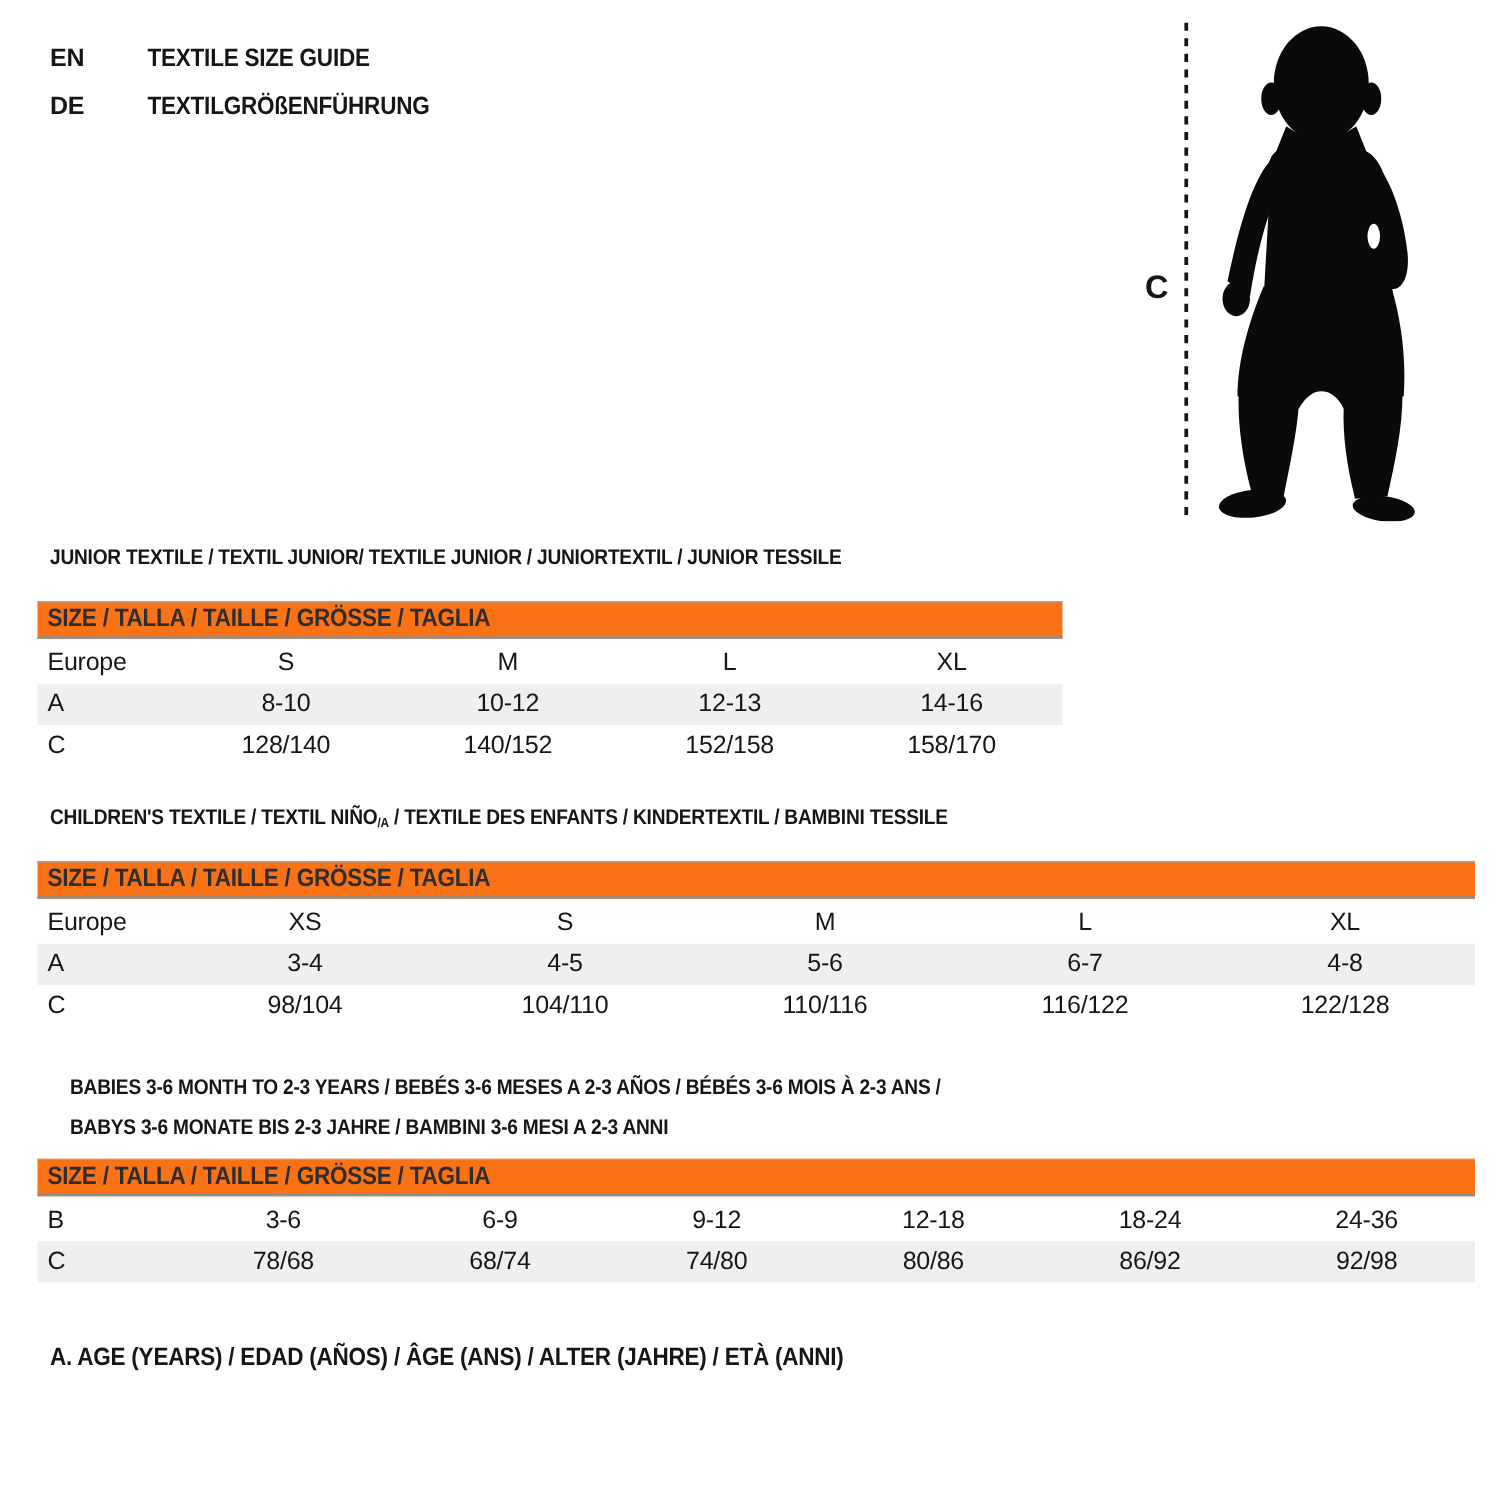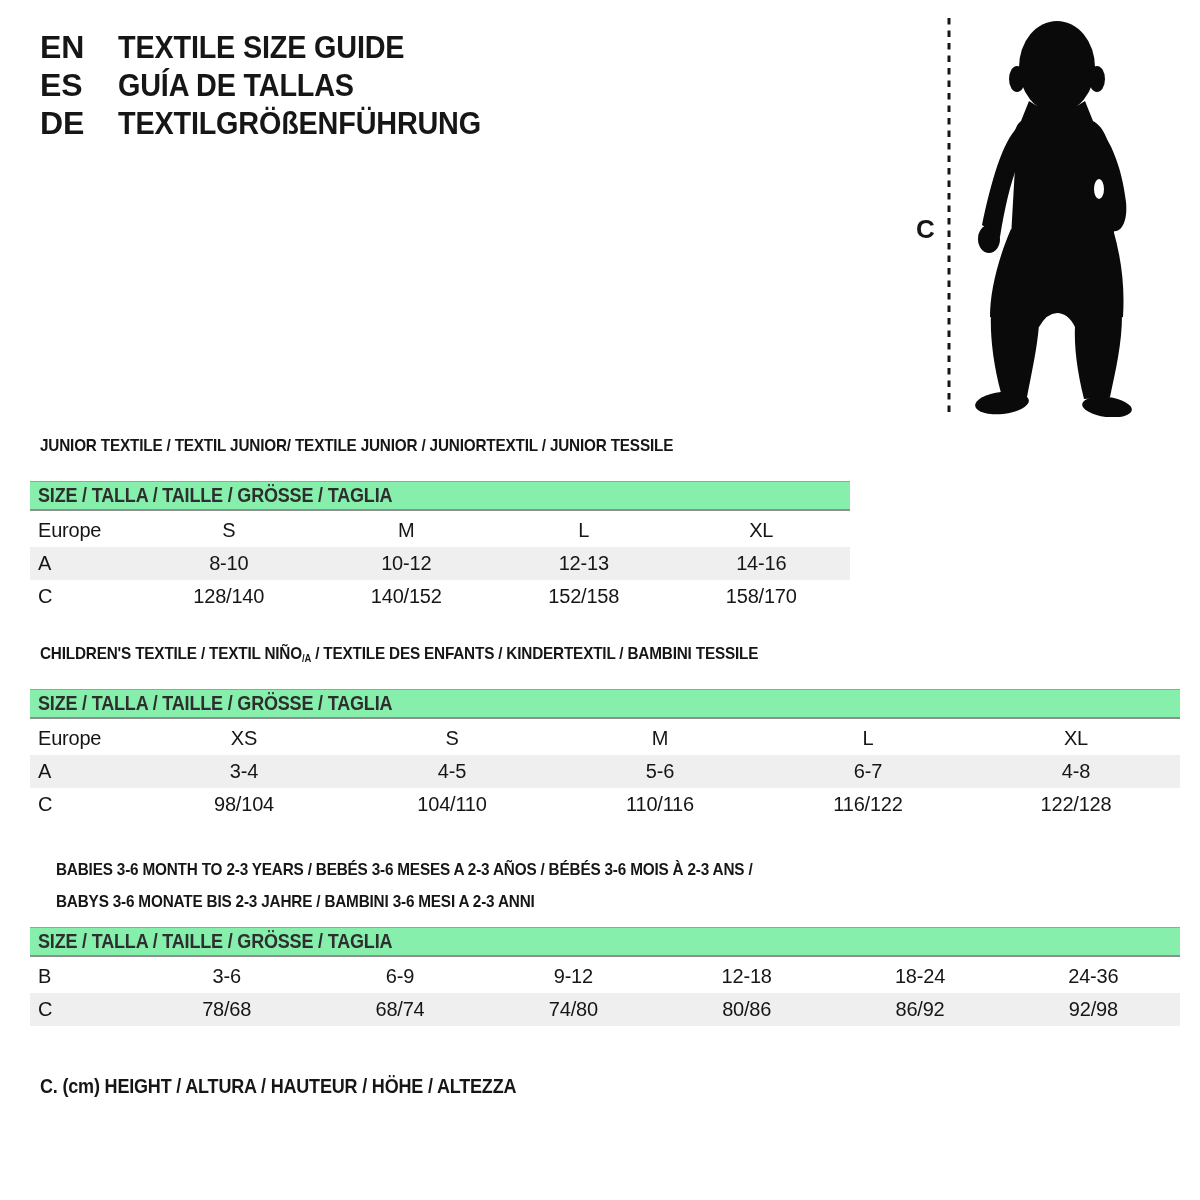--- a/index.html
+++ b/index.html
@@ -10,37 +10,37 @@
     font-family:"Liberation Sans","DejaVu Sans",sans-serif;
     color:#161616;
     overflow:hidden;
     letter-spacing:-0.2px;
   }
   .abs { position:absolute; }
   .cond { display:inline-block; transform:scaleX(.9); transform-origin:0 50%; white-space:nowrap; }
 
   
   .langs { left:40px; top:28px; }
-  .lang-row { display:flex; height:38px; align-items:center; font-weight:bold; font-size:32px; }
+  .lang-row { display:flex; height:38px; align-items:center; font-weight:bold; font-size:20px; }
   .lang-code { width:78px; flex:0 0 78px; }
 
   
   .measure-line { left:946px; top:18px; }
   .measure-label { left:916px; top:214px; font-size:26px; font-weight:bold; }
   .baby-svg { left:975px; top:17px; }
 
   
   .sec-title { font-size:17px; font-weight:bold; line-height:24px; white-space:nowrap; }
   .sub { font-size:0.62em; vertical-align:-0.25em; }
 
   
   .sg-table { }
   .thead {
     height:30px; display:flex; align-items:center;
-    background:#86efac; color:#2e2e2e;
+    background:#f97316; color:#2e2e2e;
     border-top:1px solid #a0a0a0; border-bottom:2px solid #8e8e8e;
     padding-left:8px; font-size:20px; font-weight:bold;
     margin-bottom:3px;
   }
   .trow { display:grid; height:33px; align-items:center; font-size:20px; }
   .cols4 { grid-template-columns:110px repeat(4,1fr); }
   .cols5 { grid-template-columns:110px repeat(5,1fr); }
   .cols6 { grid-template-columns:110px repeat(6,1fr); }
   .trow .tlabel { text-align:left; padding-left:8px; }
   .trow span { text-align:center; }
@@ -49,24 +49,20 @@
   
   .legend-row { height:32px; display:flex; align-items:center; font-size:20px; font-weight:bold; }
 </style>
 </head>
 <body>
 
 <div class="abs langs">
   <div class="lang-row">
     <span class="lang-code">EN</span>
     <span class="cond">TEXTILE SIZE GUIDE</span>
-  </div>
-  <div class="lang-row">
-    <span class="lang-code">ES</span>
-    <span class="cond">GUÍA DE TALLAS</span>
   </div>
   <div class="lang-row">
     <span class="lang-code">DE</span>
     <span class="cond">TEXTILGRÖßENFÜHRUNG</span>
   </div>
 </div>
 
 <div class="abs measure-line">
   <svg width="6" height="398" aria-hidden="true">
     <line x1="3" y1="0" x2="3" y2="398" stroke="#161616" stroke-width="3" stroke-dasharray="6.5 6"></line>
@@ -185,15 +181,15 @@
     <span>68/74</span>
     <span>74/80</span>
     <span>80/86</span>
     <span>86/92</span>
     <span>92/98</span>
   </div>
 </div>
 
 <div class="abs" style="left:40px; top:1070px;">
   <div class="legend-row">
-    <span class="cond">C. (cm) HEIGHT / ALTURA / HAUTEUR / HÖHE / ALTEZZA</span>
+    <span class="cond">A. AGE (YEARS) / EDAD (AÑOS) / ÂGE (ANS) / ALTER (JAHRE) / ETÀ (ANNI)</span>
   </div>
 </div>
 
 </body></html>

